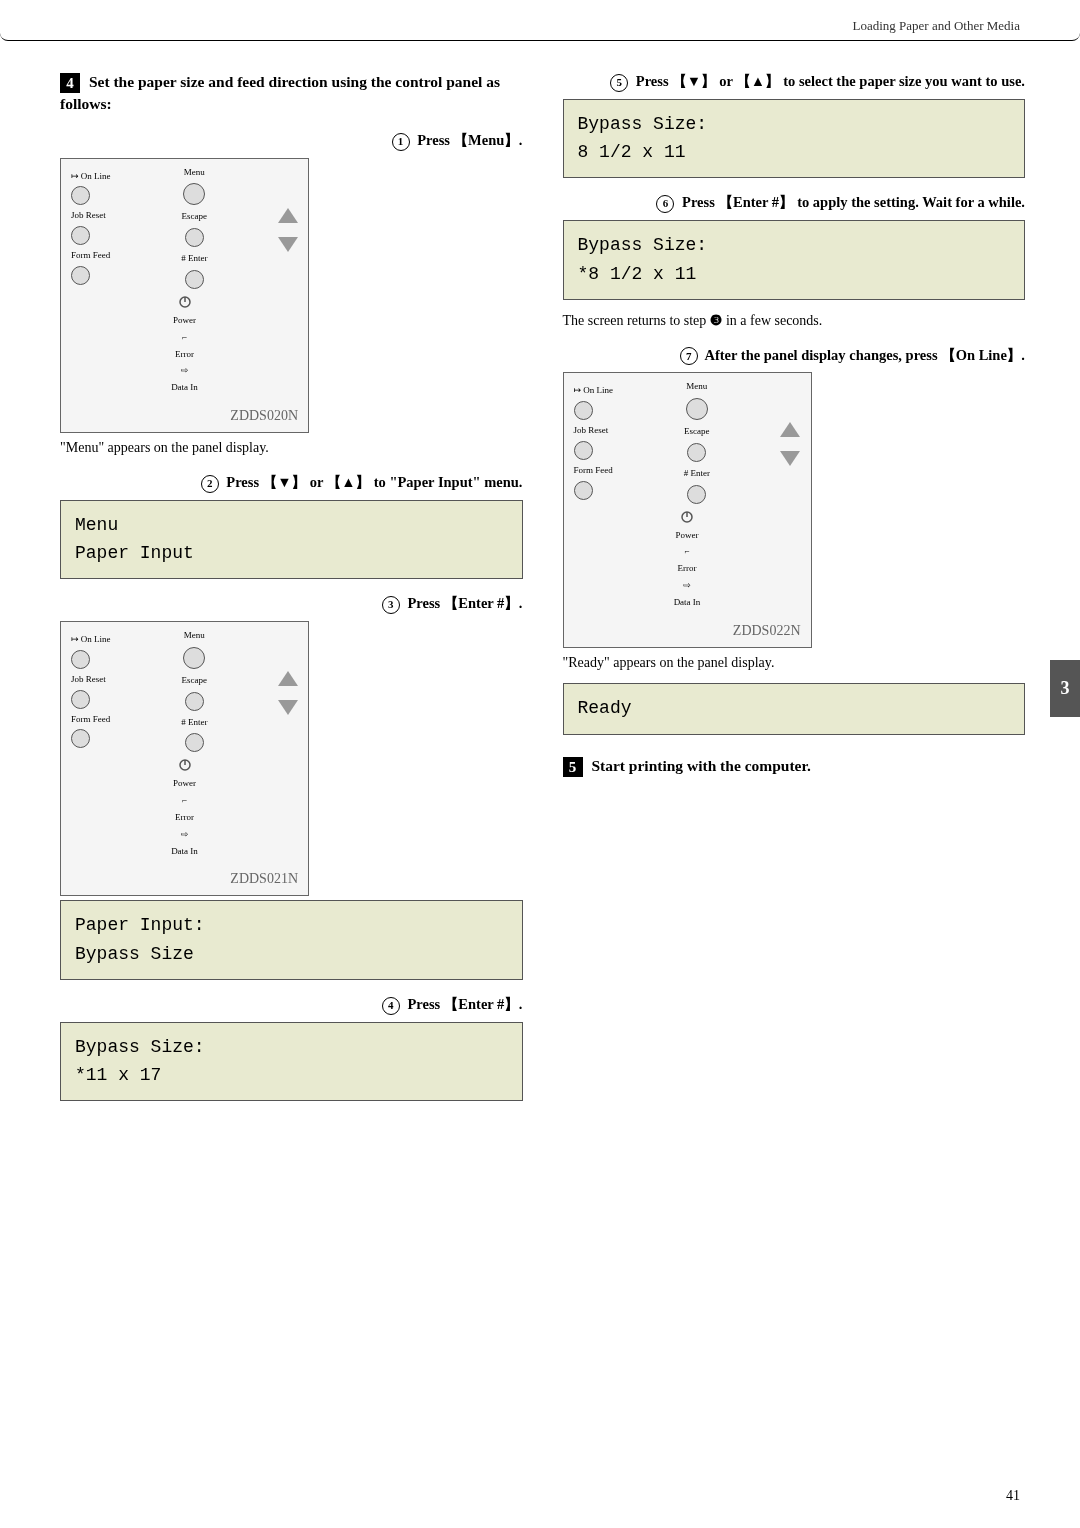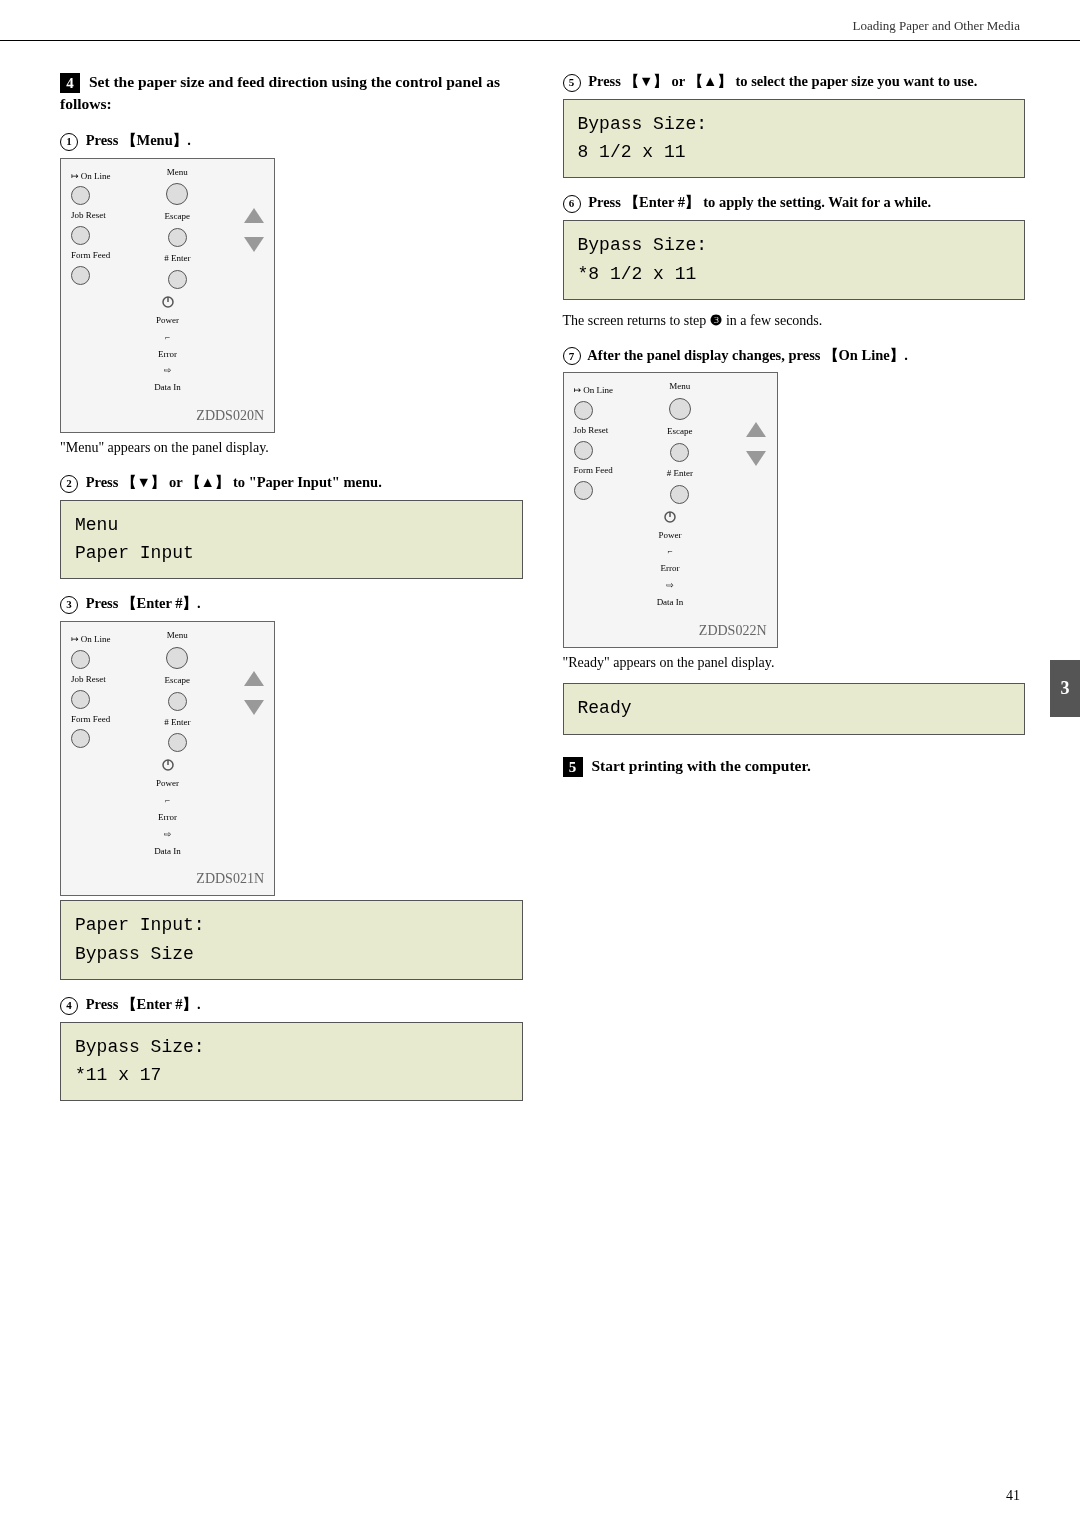--- a/index.html
+++ b/index.html
@@ -13,20 +13,21 @@
       position: relative;
     }
 
     .page-header {
       display: flex;
       justify-content: flex-end;
       padding: 18px 60px 6px 60px;
       border-bottom: 1.5px solid #000;
       font-size: 13px;
       color: #333;
+      border-radius: 8px;
     }
 
     .page-content {
       display: flex;
       flex-direction: row;
       padding: 30px 55px 40px 60px;
       gap: 0;
     }
 
     .left-col {
@@ -77,20 +78,21 @@
 
     .step-block {
       margin-bottom: 14px;
     }
 
     .step-text {
       font-size: 14.5px;
       font-weight: bold;
       margin-bottom: 7px;
       line-height: 1.4;
+      text-align: right;
     }
 
     
     .lcd-box {
       border: 1.5px solid #555;
       background: #e8ead0;
       font-family: 'Courier New', Courier, monospace;
       font-size: 18px;
       padding: 10px 14px;
       margin-bottom: 10px;
@@ -108,21 +110,21 @@
       position: absolute;
       bottom: 24px;
       right: 60px;
       font-size: 14px;
     }
 
     
     .printer-panel {
       border: 1.5px solid #666;
       background: #f5f5f5;
-      width: 215px;
+      width: 249px;
       padding: 8px 10px;
       margin: 6px 0 4px 0;
       font-size: 9.5px;
     }
 
     .pp-row {
       display: flex;
       align-items: center;
       justify-content: space-between;
       margin-bottom: 6px;

